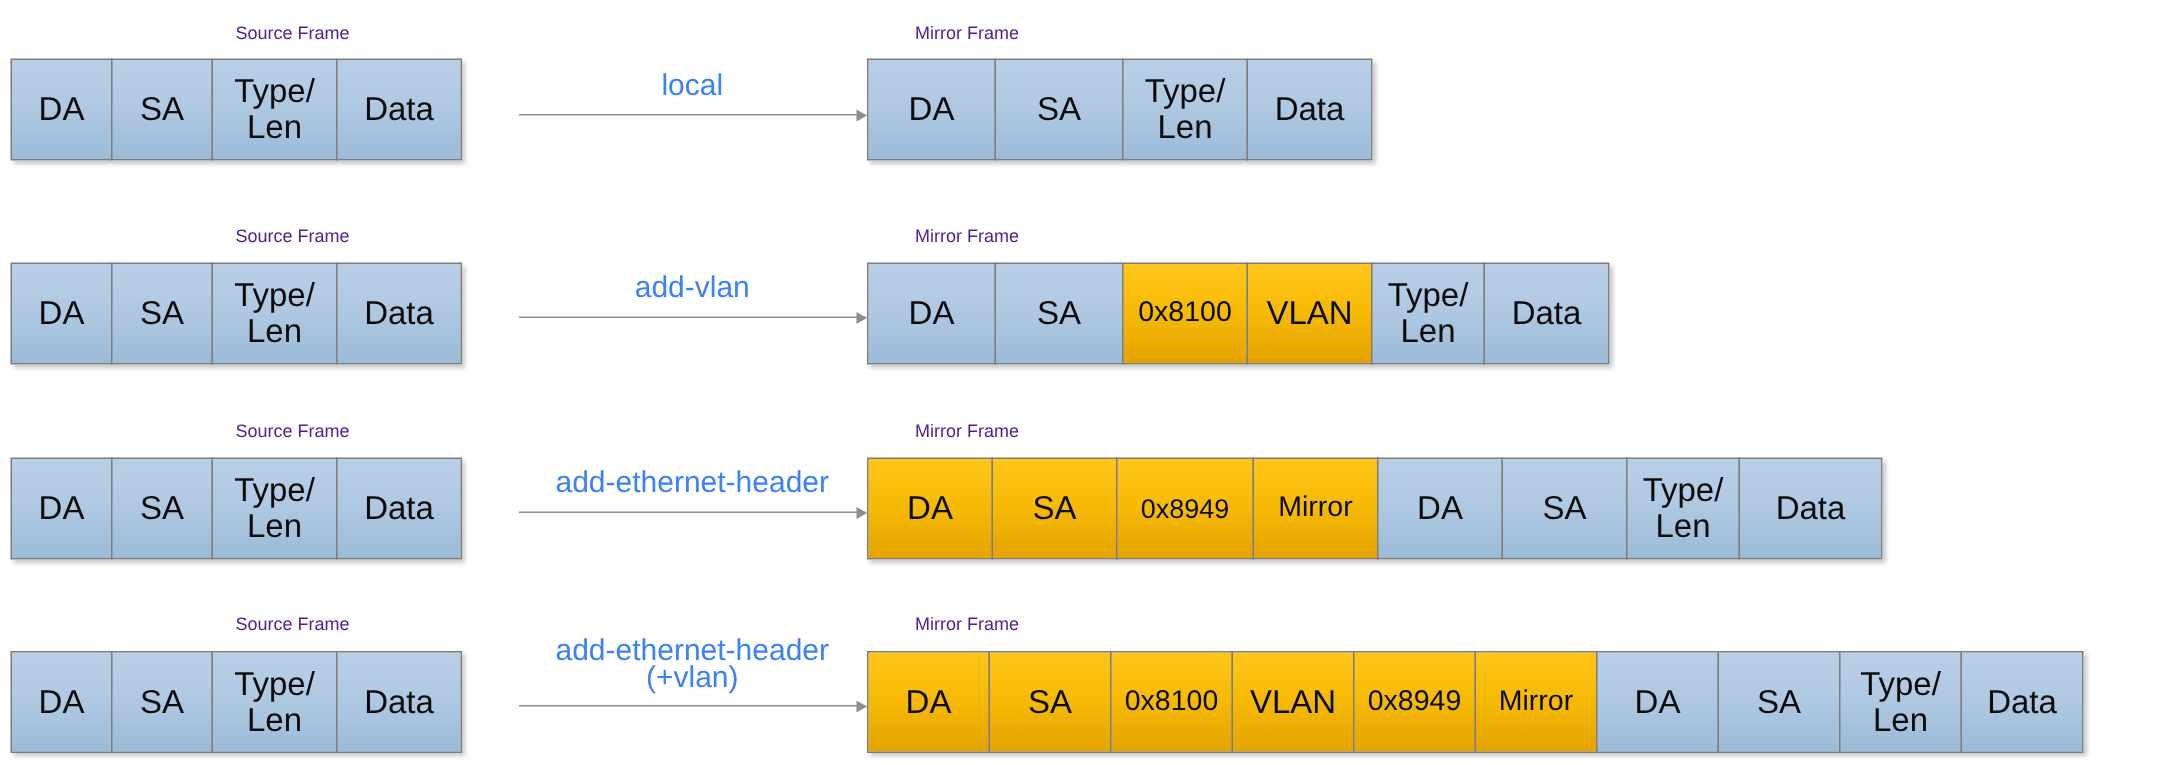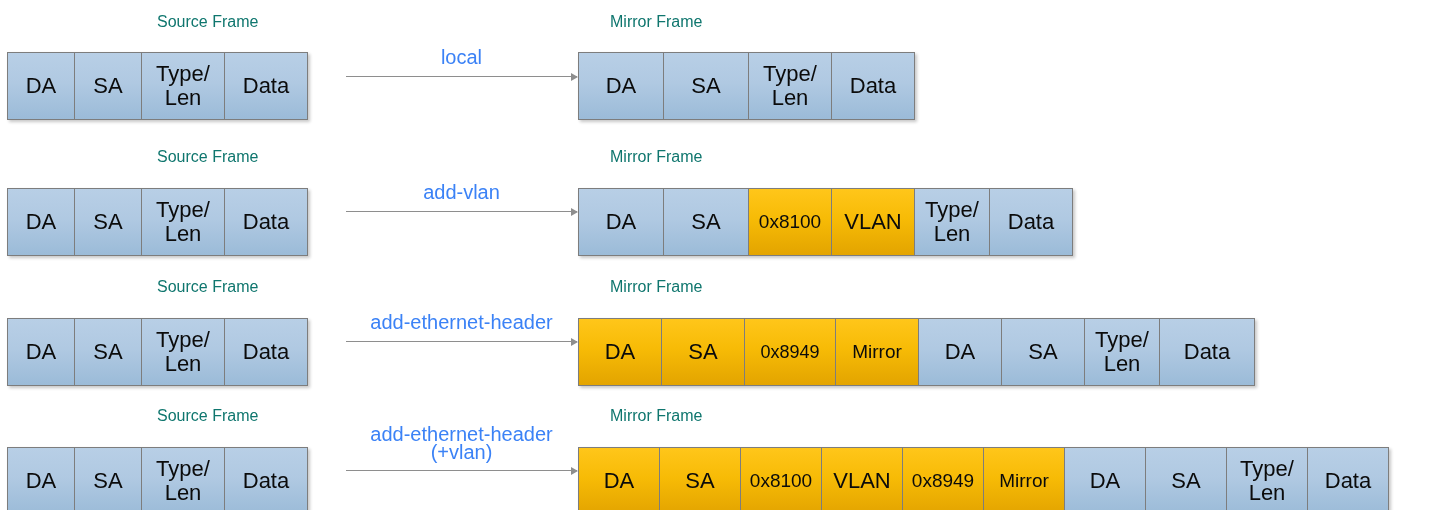--- a/index.html
+++ b/index.html
@@ -9,33 +9,32 @@
     font-family:"Liberation Sans", sans-serif;
     color:#000000;
     overflow:hidden;
     position:relative;
   }
   #canvas{position:relative;width:1440px;height:510px;}
 
   
   .caption{
     position:absolute;
-    font-size:16px;
+    font-size:12px;
     line-height:24px;
-    color:#0f766e;
+    color:#4c1d95;
     white-space:nowrap;
   }
 
   
   .frame{
     position:absolute;
     display:flex;
     box-sizing:border-box;
     box-shadow:2px 2px 3px rgba(0,0,0,0.22);
-    margin-top:13px;
   }
   .cell{
     position:relative;
     box-sizing:border-box;
     display:flex;
     align-items:center;
     justify-content:center;
     text-align:center;
     font-size:22px;
     line-height:24px;

